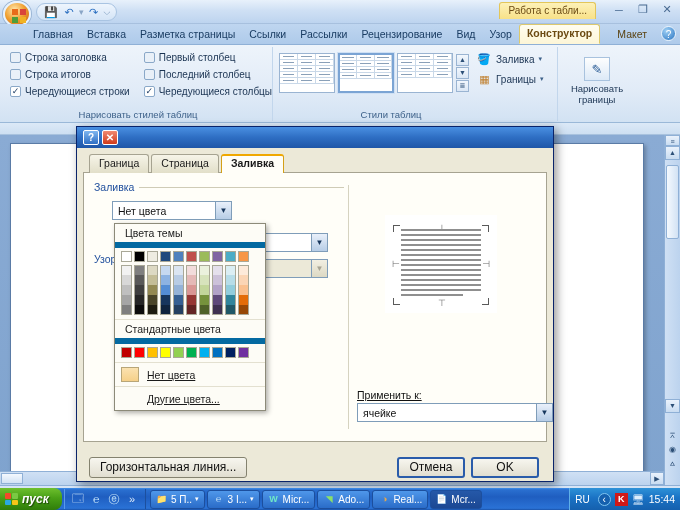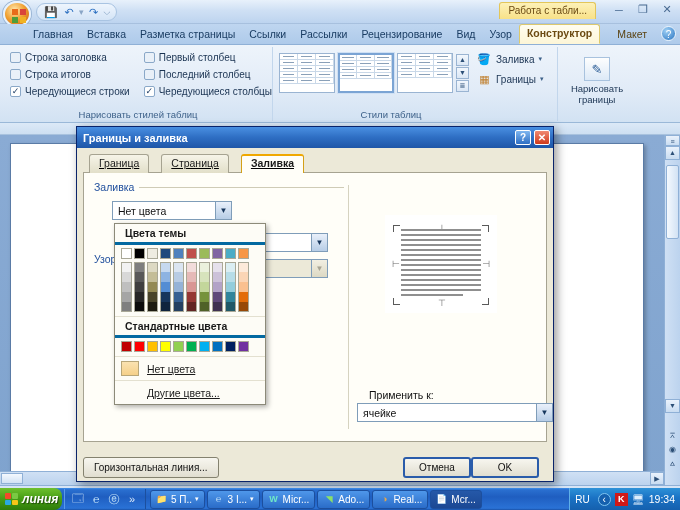--- a/index.html
+++ b/index.html
@@ -139,21 +139,21 @@
     box-shadow: 3px 3px 9px rgba(0,0,0,.4); }
   .dlg-title { height: 21px; background: linear-gradient(180deg,#4a90e2 0%,#2f6fc4 48%,#1e56a8 100%);
     display: flex; align-items: center; padding-left: 6px; }
   .dlg-title-text { color: #fff; font-size: 11px; font-weight: bold; flex: 1; }
   .dlg-tbtn { width: 16px; height: 15px; margin-right: 3px; border-radius: 2px;
     font-size: 10px; font-weight: bold; text-align: center; line-height: 14px; color: #fff; }
   .dlg-help { background: linear-gradient(180deg,#7fb6ef,#2f6fc4); border: 1px solid #fff; }
   .dlg-close { background: linear-gradient(180deg,#f08a72,#d03a1a); border: 1px solid #fff; }
 
   .dlg-body { position: relative; height: 335px; padding: 6px; }
-  .tabstrip { position: relative; display: flex; gap: 12px; padding-left: 6px; height: 19px; z-index: 3; text-decoration: underline; }
+  .tabstrip { position: relative; display: flex; gap: 2px; padding-left: 6px; height: 19px; z-index: 3; }
   .dtab { background: linear-gradient(180deg,#f6f4e8,#e2dfc9); border: 1px solid #a6a391;
     border-bottom: none; border-radius: 3px 3px 0 0; padding: 2px 9px 3px;
     font-size: 10.5px; color: #1a1a1a; }
   .dtab.active { background: #fffef8; border-color: #d4a017 #d4a017 #fffef8;
     border-top: 2px solid #f0a800; padding-top: 1px; font-weight: bold; position: relative; top: 0; }
   .tabpanel { position: relative; height: 270px; background: #fffef8;
     border: 1px solid #a6a391; margin-top: -1px; padding: 8px 10px; display: flex; }
 
   .panel-left { width: 250px; position: relative; }
   .panel-divider { width: 1px; background: #d6d3c0; margin: 4px 8px 4px 4px; }
@@ -168,22 +168,22 @@
     font-size: 8px; text-align: center; line-height: 17px; color: #16365c; }
   .combo.dim { background: #ece9d8; color: #8a8a7a; }
   .combo.dim .combo-arrow { background: linear-gradient(180deg,#f2efe2,#ddd9c4); color: #a8a493; }
 
   .fill-combo { width: 120px; margin: 8px 0 0 18px; }
   .lbl { font-size: 10.5px; color: #111; }
 
   
   .colormenu { position: absolute; left: 20px; top: 42px; width: 152px;
     background: #fdfcf6; border: 1px solid #8c8a79; box-shadow: 2px 2px 5px rgba(0,0,0,.32); z-index: 10; }
-  .cm-head { font-size: 10.5px; font-weight: bold; color: #1a1a1a; padding: 3px 4px 3px 10px;
-    border-bottom: 3px solid #0369a1; }
+  .cm-head { font-size: 10.5px; font-weight: normal; color: #1a1a1a; padding: 3px 4px 3px 10px;
+    border-bottom: 6px solid #0369a1; }
   .cm-grid { padding: 3px 6px 4px; }
   .cm-row { display: flex; gap: 2px; }
   .cm-sw { width: 11px; height: 11px; border: 1px solid #a9a897; }
   .cm-variants .cm-sw { border-top: none; border-bottom: none; height: 10px; }
   .cm-variants .cm-row:first-child .cm-sw { border-top: 1px solid #a9a897; }
   .cm-variants .cm-row:last-child .cm-sw { border-bottom: 1px solid #a9a897; }
   .cm-gap { height: 3px; }
   .cm-item { display: flex; align-items: center; gap: 8px; padding: 4px 6px;
     border-top: 1px solid #e3e0d0; font-size: 10.5px; color: #1a1a1a; }
   .cm-item-sw { width: 18px; height: 15px; border: 1px solid #b8a678;
@@ -192,29 +192,29 @@
   .cm-u { text-decoration: underline; }
 
   
   .preview-box { position: absolute; left: 28px; top: 34px; width: 112px; height: 98px;
     background: #fff; }
   .pv-lines { position: absolute; left: 16px; top: 14px; width: 80px; }
   .pv-line { height: 2px; background: #8f8f8f; margin-bottom: 3px; }
   .corner { position: absolute; width: 7px; height: 7px; }
   .tick { position: absolute; font-size: 9px; color: #6a6a6a; line-height: 7px; }
 
-  .apply-lbl { position: absolute; left: 12px; top: 208px; }
+  .apply-lbl { position: absolute; left: 0; top: 208px; text-decoration: underline; }
   .apply-combo { position: absolute; left: 0; top: 222px; width: 196px; }
 
   .dlg-footer { position: absolute; left: 6px; right: 6px; bottom: 5px; height: 22px;
     display: flex; align-items: center; }
   .dbtn { height: 21px; min-width: 68px; padding: 0 10px;
     background: linear-gradient(180deg,#f7f6ef,#e1ded0);
     border: 1px solid #84826f; border-radius: 3px;
-    font-size: 10px; color: #111; display:flex; align-items:center; justify-content:center; }
+    font-size: 12px; color: #111; display:flex; align-items:center; justify-content:center;margin-left:6px; }
   .dbtn.def { border: 2px solid #2a5caa; }
   .spacer { flex: 1; }
 
   
   .ghost-combo { position: absolute; width: 78px; }
 
   
   .taskbar { position: absolute; left: 0; bottom: 0; width: 680px; height: 22px;
     background: linear-gradient(180deg,#3f8ee8 0%,#2a6fd0 8%,#1f5ec0 40%,#2a72d6 92%,#1a52a8 100%);
     display: flex; align-items: center; }
@@ -539,21 +539,20 @@
         <div class="zoom-track">
           <div class="zoom-thumb"></div>
         </div>
         <div class="zoom-btn">+</div>
       </div>
     </div>
   </div>
 
   <div class="dialog">
     <div class="dlg-title">
-      <div class="dlg-title-text">Границы и заливка</div>
       <div class="dlg-tbtn dlg-help">?</div>
       <div class="dlg-tbtn dlg-close">✕</div>
     </div>
 
     <div class="dlg-body">
       <div class="tabstrip">
         <div class="dtab">Граница</div>
         <div class="dtab">Страница</div>
         <div class="dtab active">Заливка</div>
       </div>
@@ -735,21 +734,21 @@
   </div>
 
   <div class="taskbar">
     <div class="startbtn">
       <div class="start-flag">
         <div class="sf" style="background:#f24a2a"></div>
         <div class="sf" style="background:#7ac943"></div>
         <div class="sf" style="background:#2aa9e0"></div>
         <div class="sf" style="background:#f5c518"></div>
       </div>
-      <span>линия</span>
+      <span>пуск</span>
     </div>
 
     <div class="qlaunch">
       <div class="ql-ico" style="color:#cfe4f8">🗔</div>
       <div class="ql-ico" style="color:#bfe0f8">℮</div>
       <div class="ql-ico" style="color:#bfe0f8">ⓔ</div>
       <div class="ql-ico" style="color:#dce9f8">»</div>
     </div>
 
     <div class="tasks">
@@ -779,16 +778,16 @@
         <div class="task-ico" style="color:#cfe4f8">📄</div>
         <div class="task-lbl">Mcr...</div>
       </div>
     </div>
 
     <div class="tray">
       <div class="lang">RU</div>
       <div class="tray-ico" style="color:#fff;background:#1560ae;border-radius:50%;border:1px solid #7fc4f0">‹</div>
       <div class="tray-ico" style="color:#fff;background:#d01818;font-weight:bold;font-size:9px">K</div>
       <div class="tray-ico" style="color:#dfeefc">🖥</div>
-      <div class="tray-time">19:34</div>
+      <div class="tray-time">15:44</div>
     </div>
   </div>
 </div>
 
 </body></html>

